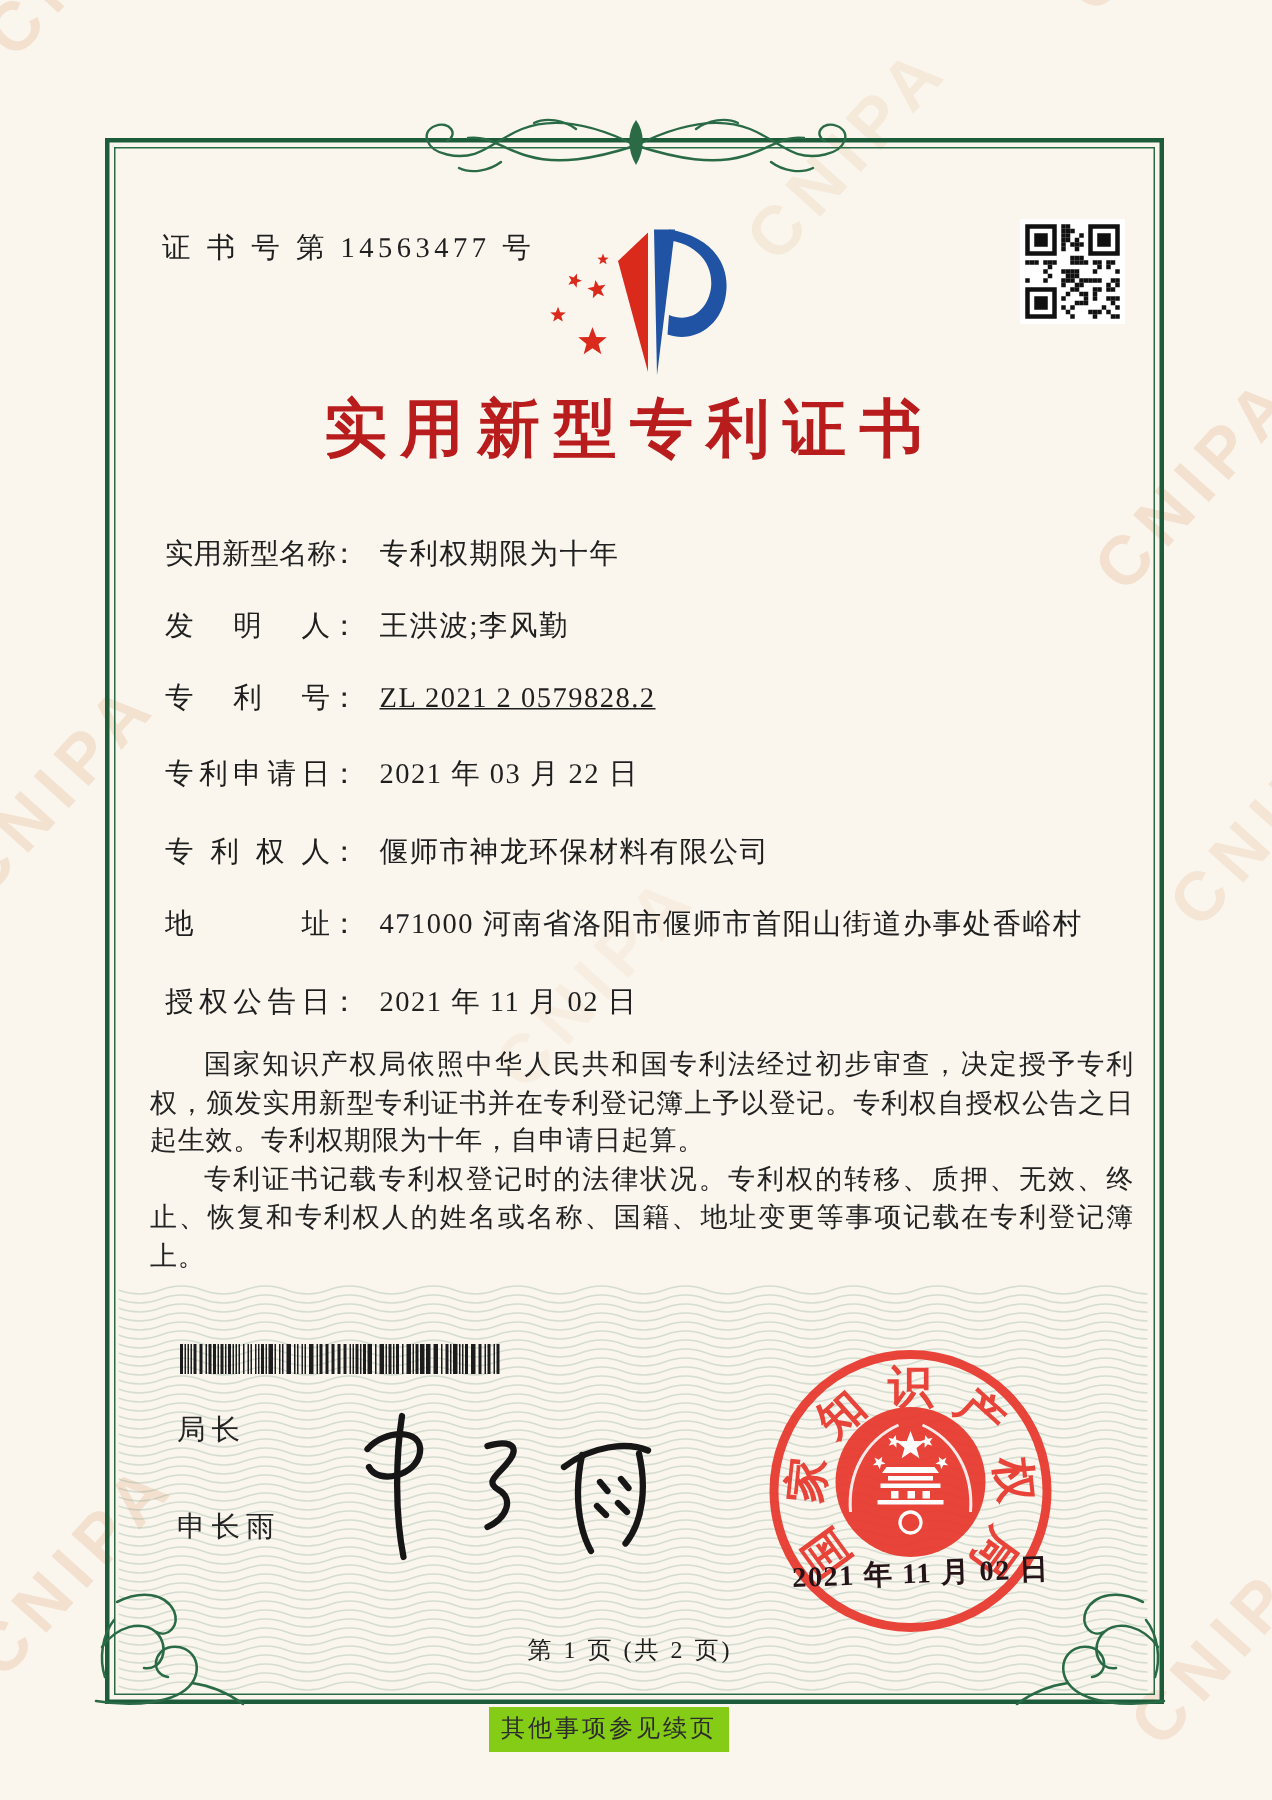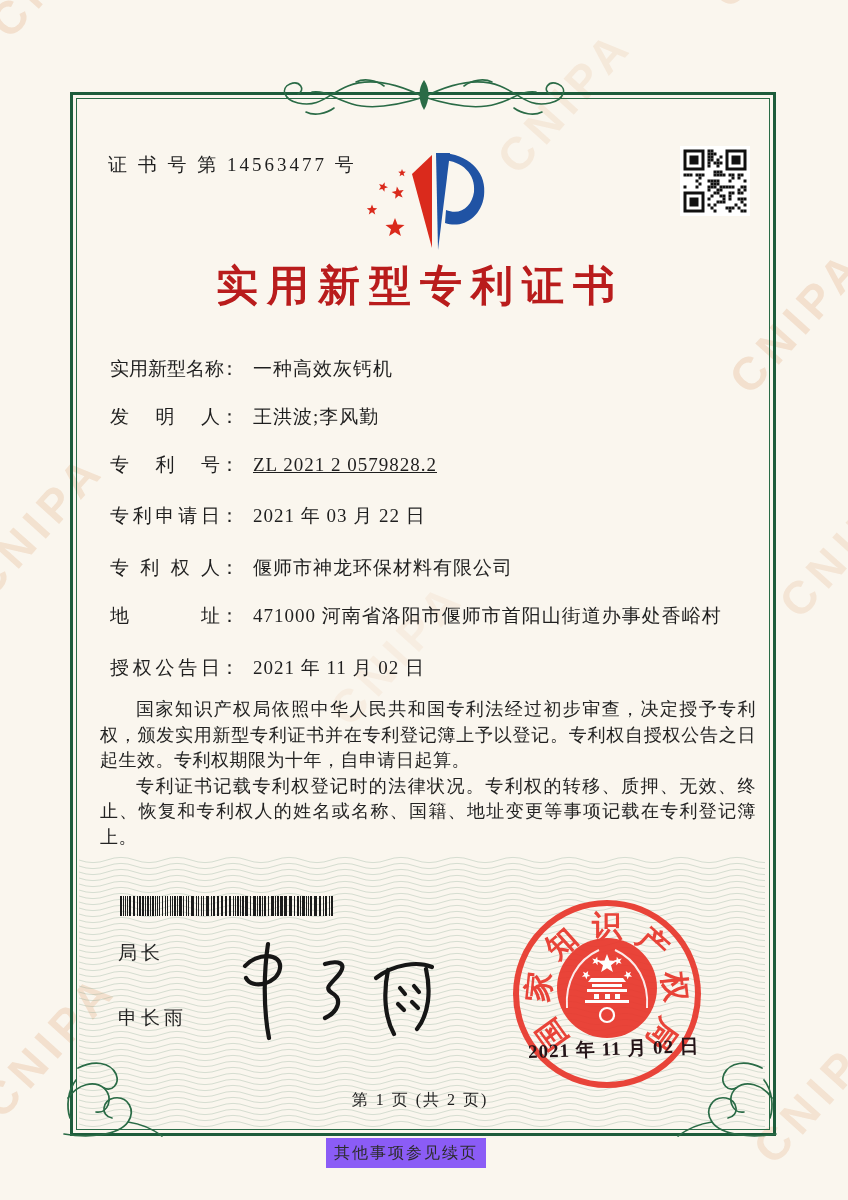--- a/index.html
+++ b/index.html
@@ -60,21 +60,21 @@
     left:528px;top:1036px;z-index:5;white-space:nowrap;
     font-size:19px;font-weight:700;letter-spacing:1px;color:#241418;
     transform:rotate(-2deg);
   }
   .page-num{
     left:70px;top:1090px;width:700px;text-align:center;
     font-size:16px;letter-spacing:2px;z-index:3;
   }
   .cont-box{
     left:326px;top:1138px;width:160px;height:30px;line-height:30px;
-    background:#8b5cf6;text-align:center;z-index:3;
+    background:#84cc16;text-align:center;z-index:3;
     font-size:16px;letter-spacing:2px;color:#2c2c2c;
   }
   svg{display:block;}
 </style>
 </head>
 <body>
 
 <div id="wm-layer">
     <div class="wm" style="left: -22px; top: 12px; opacity: 0.9;">CNIPA</div>
     <div class="wm" style="left: 698px; top: -18px; opacity: 0.8;">CNIPA</div>
@@ -286,21 +286,21 @@
     <rect x="48.5" y="6.5" width="15" height="15" fill="#fff"></rect>
     <rect x="51.5" y="9.5" width="9" height="9" fill="#111"></rect>
     <rect x="3.5" y="45.5" width="21" height="21" fill="#111"></rect>
     <rect x="6.5" y="48.5" width="15" height="15" fill="#fff"></rect>
     <rect x="9.5" y="51.5" width="9" height="9" fill="#111"></rect>
   </svg>
 
 <div class="abs title content">实用新型专利证书</div>
 
 <div class="abs frow" style="top:356px;">
-  <span class="f-label">实用新型名称</span><span class="f-colon">：</span><span class="f-value">一种高效灰钙机</span>
+  <span class="f-label">实用新型名称</span><span class="f-colon">：</span><span class="f-value">专利权期限为十年</span>
 </div>
 <div class="abs frow" style="top:404px;">
   <span class="f-label">发明人</span><span class="f-colon">：</span><span class="f-value">王洪波;李风勤</span>
 </div>
 <div class="abs frow" style="top:452px;text-decoration:underline;">
   <span class="f-label">专利号</span><span class="f-colon">：</span><span class="f-value">ZL 2021 2 0579828.2</span>
 </div>
 <div class="abs frow" style="top:503px;">
   <span class="f-label">专利申请日</span><span class="f-colon">：</span><span class="f-value">2021 年 03 月 22 日</span>
 </div>

